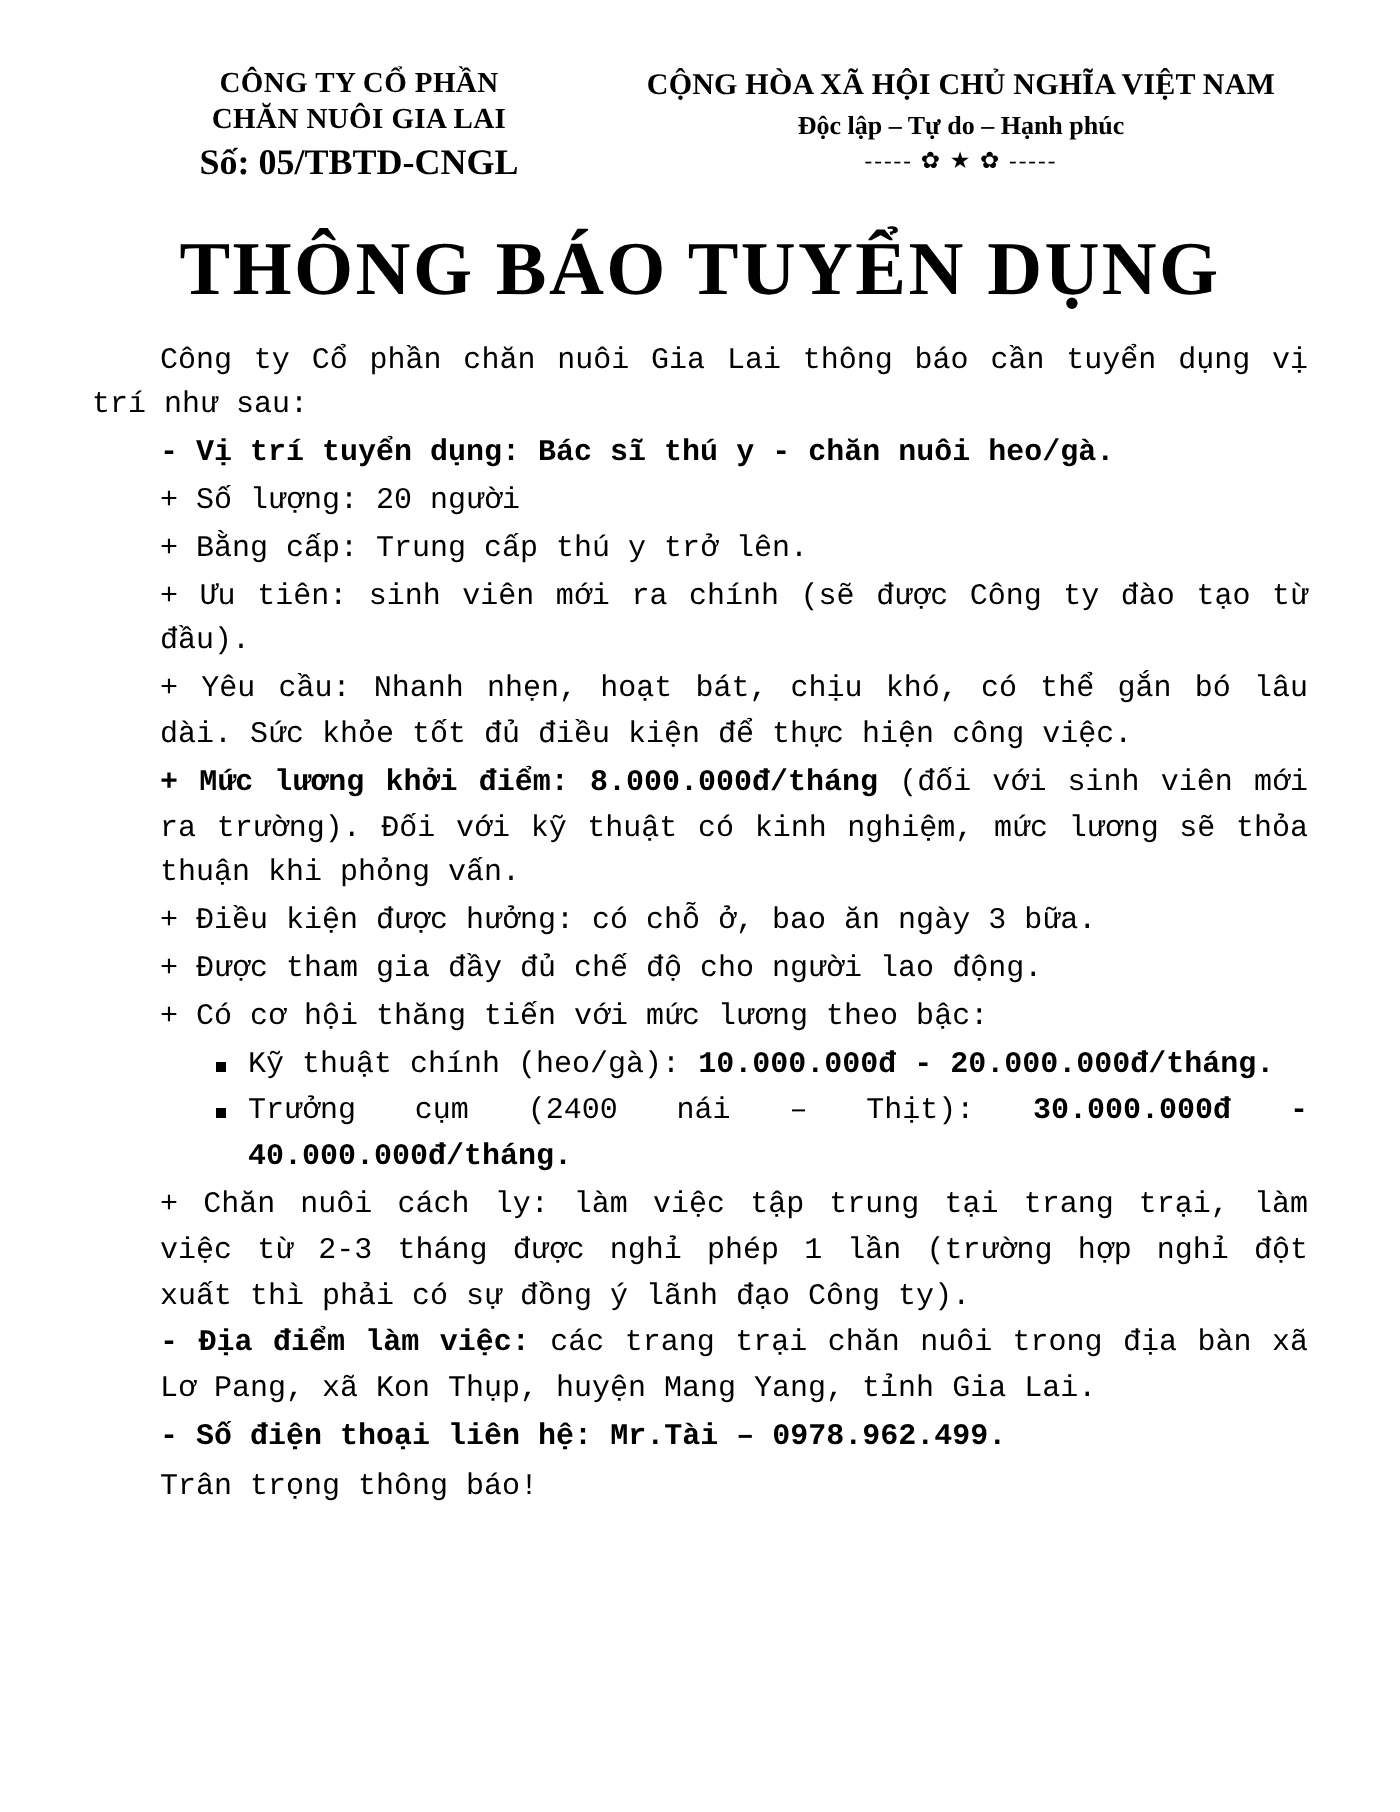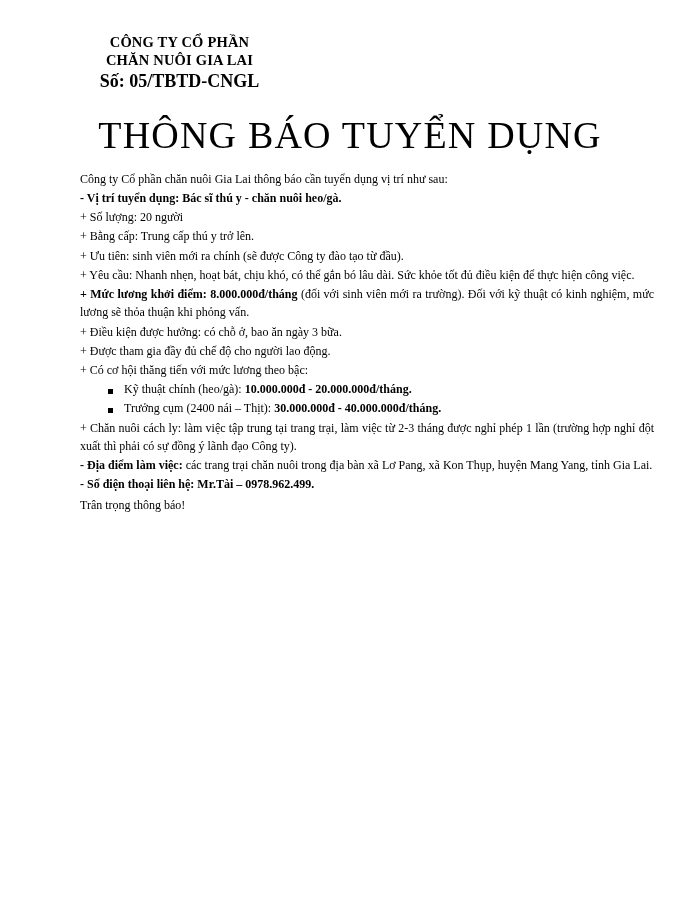--- a/index.html
+++ b/index.html
@@ -66,32 +66,33 @@
   }
   .hr-3 {
     font-size: 11.5px;
     letter-spacing: 1px;
     margin-top: 1px;
   }
 
   
   .doc-title {
     text-align: center;
-    font-weight: normal;
+    font-weight: bold;
     font-size: 38px;
     letter-spacing: 1.2px;
     margin: 22px 0 14px 0;
     line-height: 1.05;
   }
 
   
   .body-text {
-    font-size: 12px;
+    font-size: 15px;
     line-height: 1.52;
     text-align: justify;
+    font-family: Liberation Mono, monospace;
   }
   .para {
     margin: 0 0 1px 0;
     text-indent: 34px;
   }
   .line {
     margin: 0 0 1px 0;
     padding-left: 34px;
     text-indent: -0px;
   }
@@ -117,20 +118,25 @@
 </head>
 <body>
 
 <div class="page">
 
   <div class="header">
     <div class="header-left">
       <div class="hl-1">CÔNG TY CỔ PHẦN</div>
       <div class="hl-2">CHĂN NUÔI GIA LAI</div>
       <div class="hl-3">Số: 05/TBTD-CNGL</div>
+    </div>
+    <div class="header-right">
+      <div class="hr-1">CỘNG HÒA XÃ HỘI CHỦ NGHĨA VIỆT NAM</div>
+      <div class="hr-2">Độc lập – Tự do – Hạnh phúc</div>
+      <div class="hr-3">----- ✿ ★ ✿ -----</div>
     </div>
   </div>
 
   <div class="doc-title">THÔNG BÁO TUYỂN DỤNG</div>
 
   <div class="body-text">
 
     <p class="para">Công ty Cổ phần chăn nuôi Gia Lai thông báo cần tuyển dụng vị trí như sau:</p>
 
     <p class="line">

